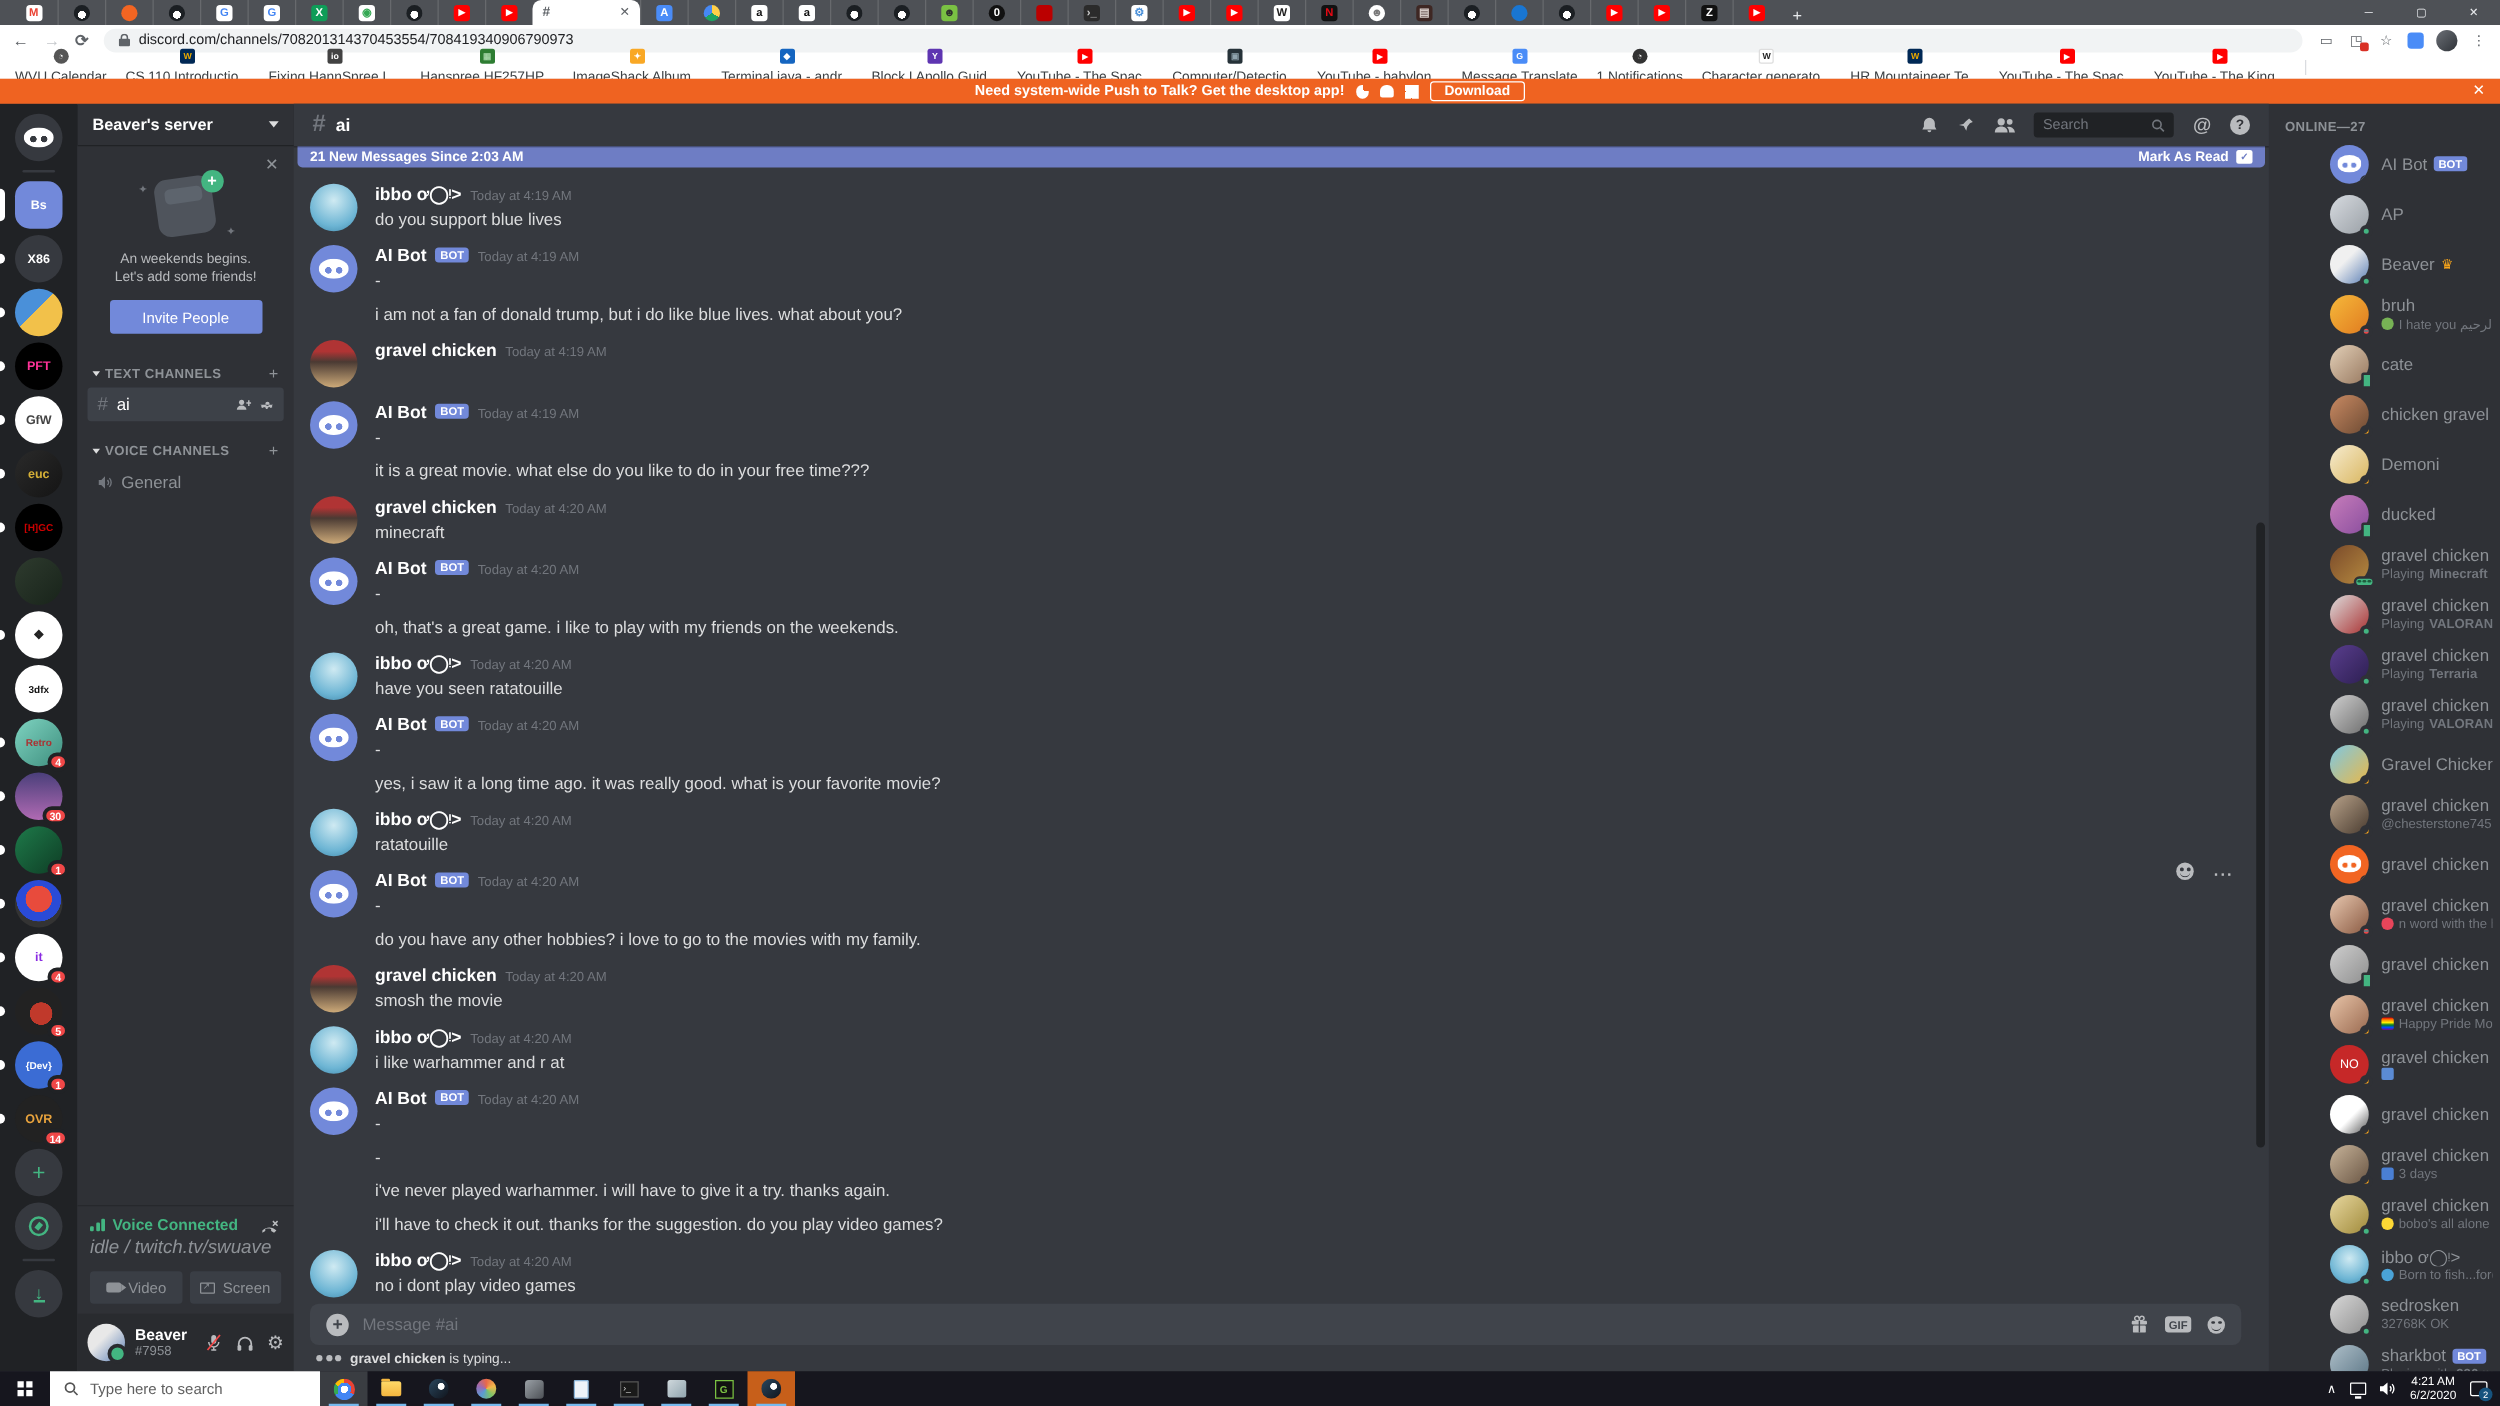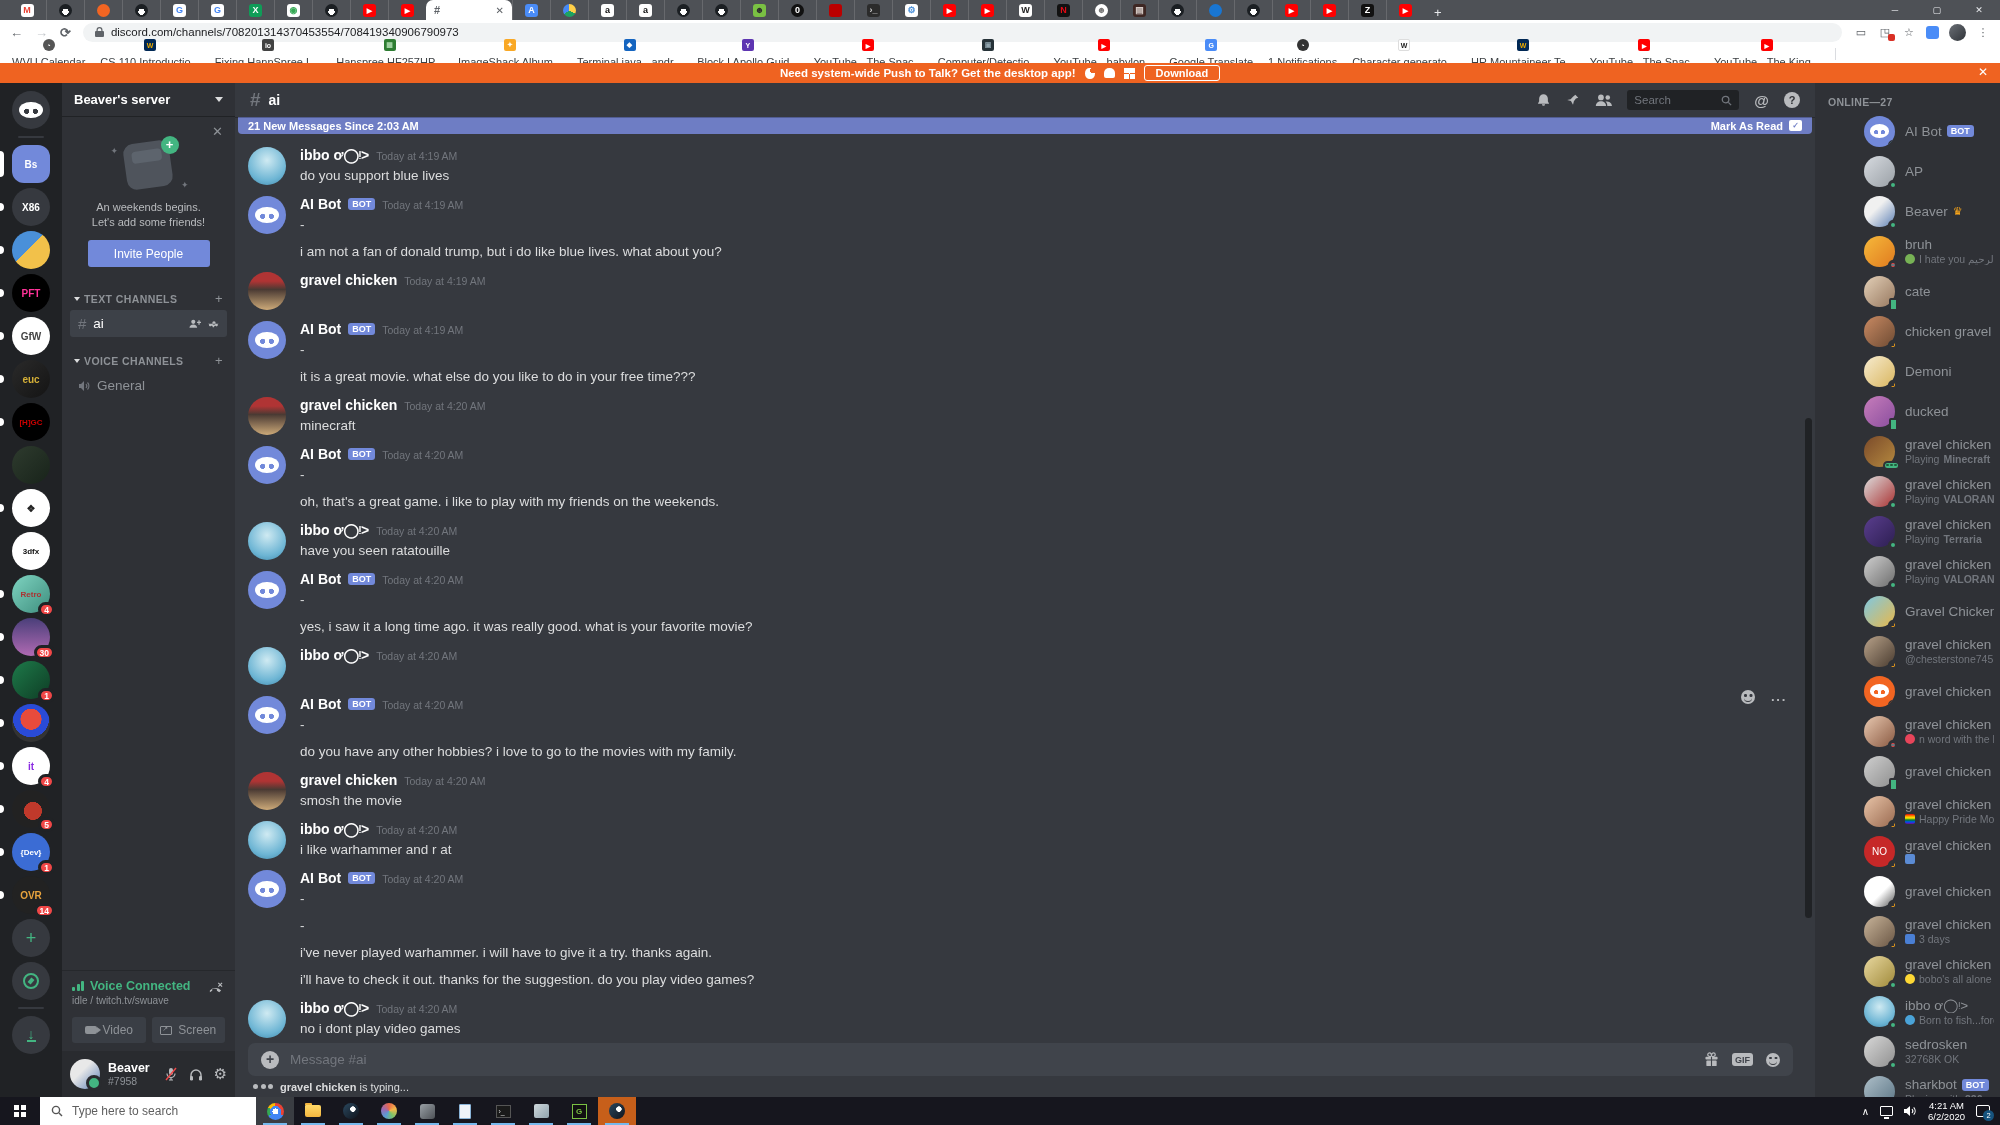--- a/index.html
+++ b/index.html
@@ -88,21 +88,21 @@
   .sec-plus { font-size:13px; font-weight:normal; }
   .chan { height:27px; border-radius:3px; display:flex; align-items:center; gap:7px; padding:0 8px; color:#8e9297; font-size:13.5px; }
   .chan.sel { background:#3d4148; color:#fff; }
   .chan-hash { color:#72767d; font-size:15px; font-weight:normal; }
   .chan-icons { margin-left:auto; display:flex; gap:7px; align-items:center; color:#b9bbbe; }
   .sidebar-bottom { margin-top:auto; }
   .voice-panel { border-top:1px solid #26282c; padding:8px 10px 4px; position:relative; }
   .vc-status { display:flex; align-items:center; gap:6px; color:#43b581; font-size:12.5px; font-weight:bold; }
   .sigbars { display:flex; align-items:flex-end; gap:1.5px; }
   .sigbars i { width:3px; background:#43b581; border-radius:1px; display:block; }
-  .vc-detail { color:#8e9297; font-size:10px; margin-top:2px; }
+  .vc-detail { color:#8e9297; font-size:15px; margin-top:2px;font-style:italic; }
   .vc-disc { position:absolute; right:12px; top:10px; color:#b9bbbe; }
   .vc-btns { display:flex; gap:6px; padding:7px 10px 8px; }
   .vc-btn { flex:1; height:26px; background:#3a3e45; border-radius:3px; color:#8e9297; font-size:12px; display:flex; align-items:center; justify-content:center; gap:6px; }
   .cam-ic { width:12px; height:8px; background:#8e9297; border-radius:2px; position:relative; }
   .cam-ic::after { content:""; position:absolute; right:-4px; top:1px; border-top:3px solid transparent; border-bottom:3px solid transparent; border-left:4px solid #8e9297; }
   .scr-ic { width:12px; height:9px; border:1.5px solid #8e9297; border-radius:1px; position:relative; }
   .scr-ic::after { content:"↗"; position:absolute; left:1px; top:-2px; font-size:7px; color:#8e9297; }
   .user-panel { background:#292b2f; height:46px; display:flex; align-items:center; gap:8px; padding:0 8px; }
   .user-av { width:30px; height:30px; border-radius:50%; background:linear-gradient(135deg,#e8e8e8 40%,#5b7fb5); position:relative; flex:none; }
   .user-av::after { content:""; position:absolute; right:-2px; bottom:-2px; width:10px; height:10px; border-radius:50%; background:#43b581; border:3px solid #292b2f; }
@@ -384,21 +384,21 @@
         <div class="bm">
           <span class="bm-ico" style="background: rgb(38, 50, 56); color: rgb(144, 164, 174);">▣</span>
           <span>Computer/Detectio...</span>
         </div>
         <div class="bm">
           <span class="bm-ico yt">▶</span>
           <span>YouTube - babylon...</span>
         </div>
         <div class="bm">
           <span class="bm-ico" style="background: rgb(74, 140, 247); color: rgb(255, 255, 255);">G</span>
-          <span>Google Translate</span>
+          <span>Message Translate</span>
         </div>
         <div class="bm">
           <span class="bm-ico" style="background: rgb(51, 51, 51); color: rgb(255, 255, 255); border-radius: 50%;">◔</span>
           <span>1 Notifications</span>
         </div>
         <div class="bm">
           <span class="bm-ico" style="background: rgb(255, 255, 255); color: rgb(34, 34, 34); border: 1px solid rgb(221, 221, 221);">W</span>
           <span>Character generato...</span>
         </div>
         <div class="bm">
@@ -761,20 +761,21 @@
                 <div class="msg-line gap">yes, i saw it a long time ago. it was really good. what is your favorite movie?</div>
               </div>
             </div>
             <div class="msg">
               <div class="msg-avatar av-ibbo"></div>
               <div class="msg-body">
                 <div class="msg-head">
                   <span class="msg-author">ibbo ơ◯ᵎ&gt;</span>
                   <span class="msg-time">Today at 4:20 AM</span>
                 </div>
+                <div class="msg-line">ratatouille</div>
               </div>
             </div>
             <div class="msg">
               <div class="msg-avatar df" style="--dfbg: #7289da;"></div>
               <div class="msg-body">
                 <div class="msg-head">
                   <span class="msg-author">AI Bot</span>
                   <span class="bot-badge">BOT</span>
                   <span class="msg-time">Today at 4:20 AM</span>
                 </div>

